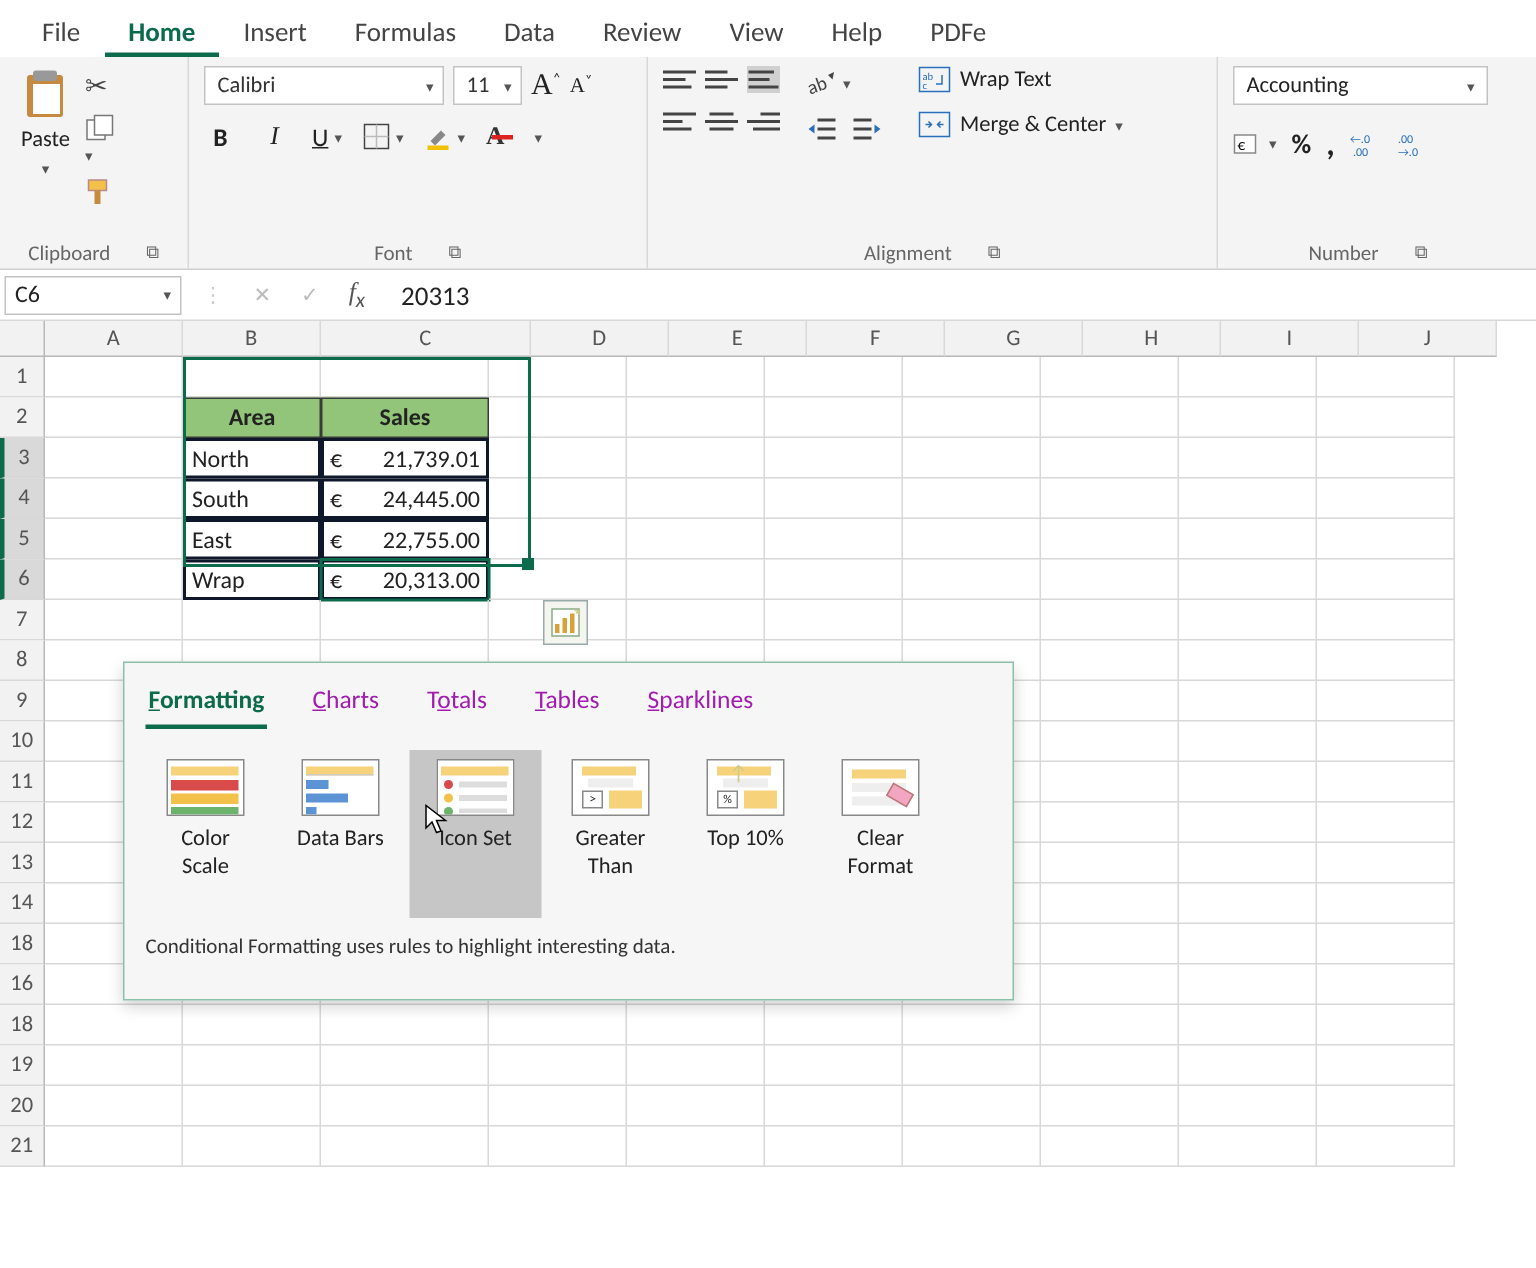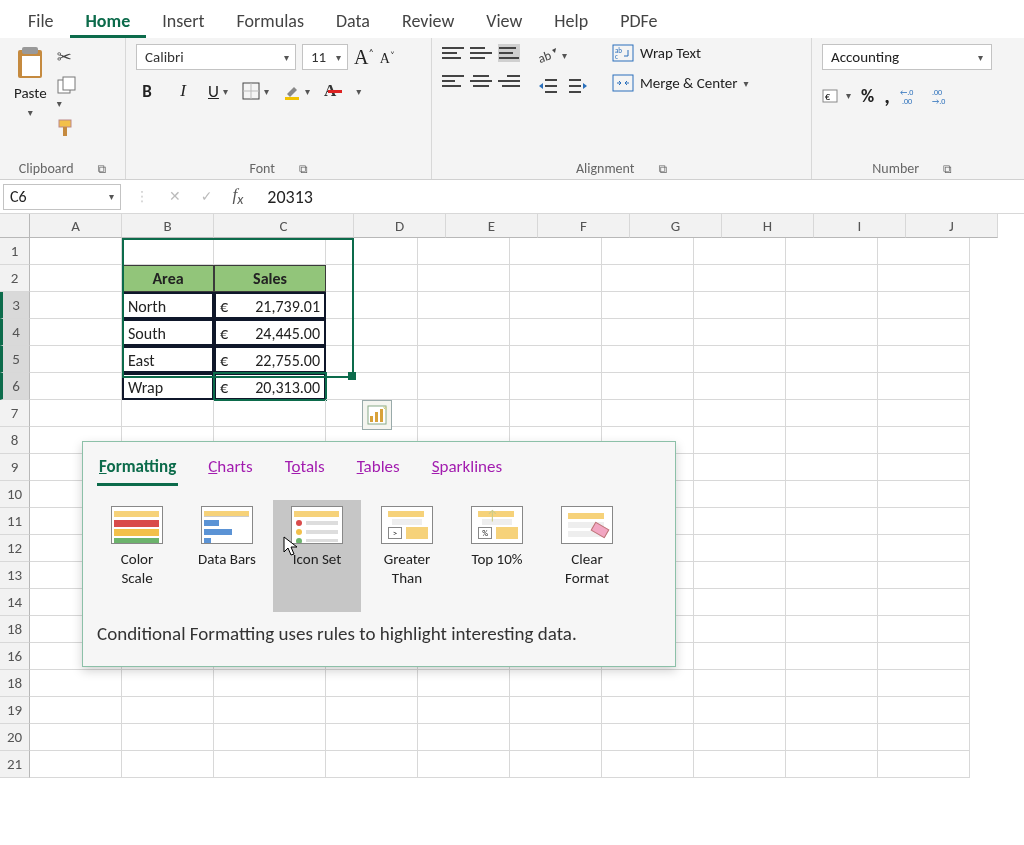--- a/index.html
+++ b/index.html
@@ -81,21 +81,21 @@
   
   .qa-pop { position:absolute; left:82px; top:227px; width:594px; height:226px; background:#f6f6f6; border:1px solid #8cc0a8; box-shadow:0 4px 10px rgba(0,0,0,.18);}
   .qa-tabs { display:flex; gap:28px; padding:10px 14px 0; font-size:17px;}
   .qa-tab { padding:4px 2px 6px; color:#a21caf; cursor:pointer;}
   .qa-tab.active { color:#0c6b4b; font-weight:700; border-bottom:3px solid #0c6b4b;}
   .qa-tab .ul { text-decoration:underline;}
   .qa-items { display:flex; gap:2px; padding:14px 10px 0;}
   .qa-item { width:88px; height:112px; display:flex; flex-direction:column; align-items:center; gap:6px; padding-top:6px; font-size:15px; text-align:center; line-height:1.25;}
   .qa-item.hov { background:#c6c6c6;}
   .qa-ico { width:52px; height:38px; border:1px solid #888; background:#fff; position:relative; overflow:hidden;}
-  .qa-desc { padding:10px 14px 0; font-size:19px; color:#333;}
+  .qa-desc { padding:10px 14px 0; font-size:14px; color:#333;}
   .cursor { position:absolute; left:200px; top:94px; pointer-events:none;}
   svg { display:block; }
 </style>
 </head>
 <body>
 
 <div class="tabs">
   <div class="tab">File</div>
   <div class="tab active">Home</div>
   <div class="tab">Insert</div>

